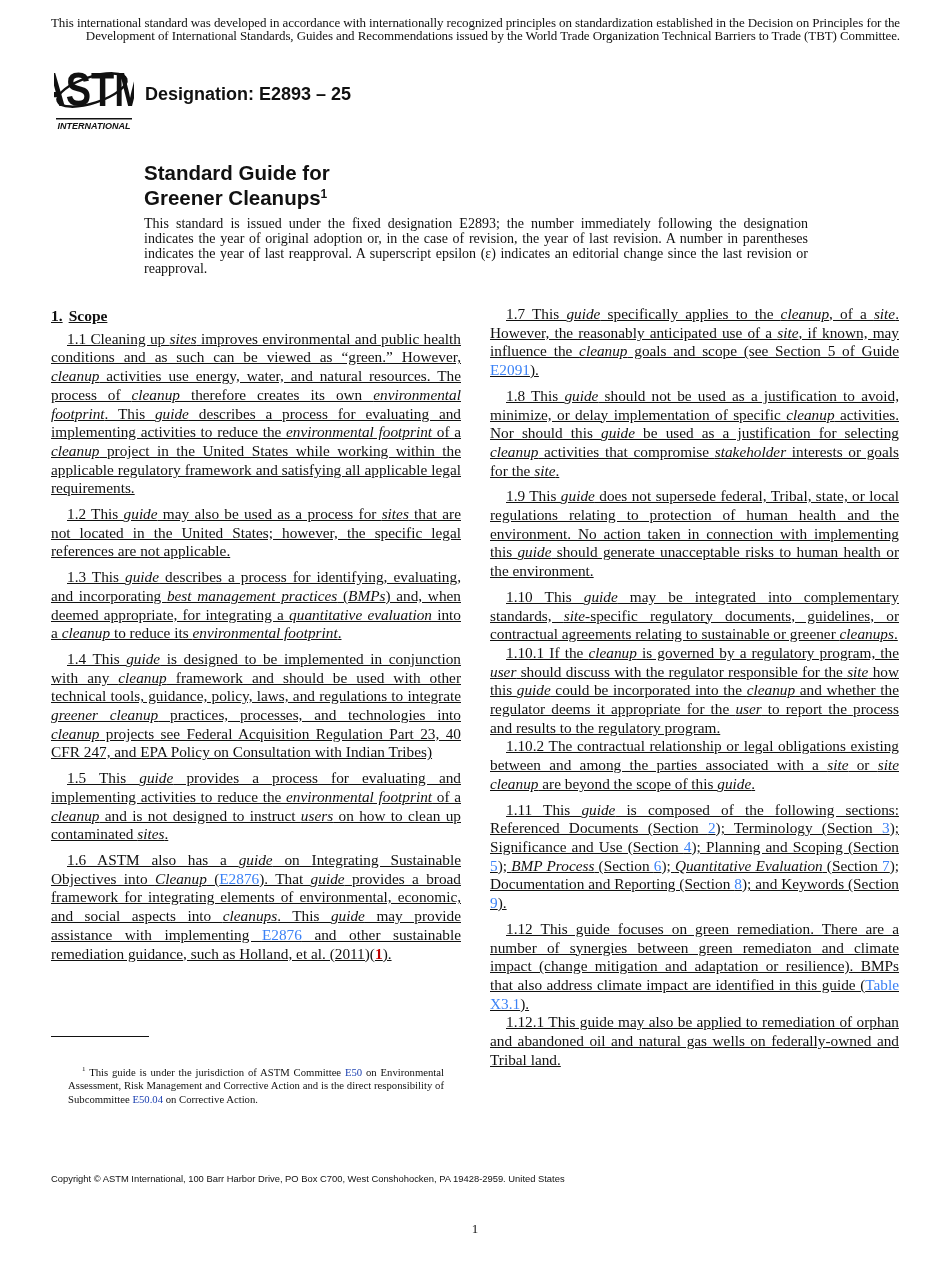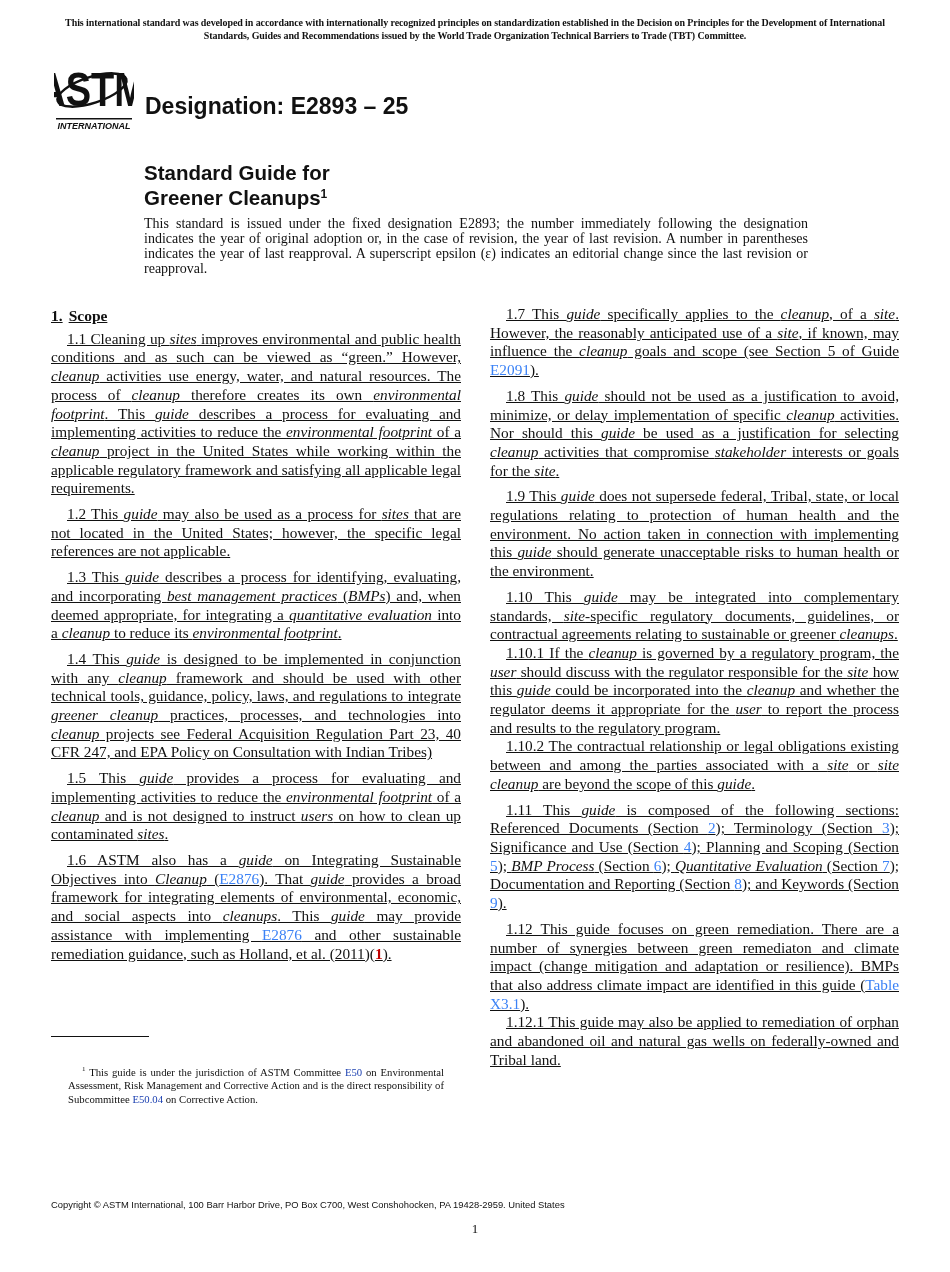--- a/index.html
+++ b/index.html
@@ -1,26 +1,26 @@
 <!DOCTYPE html>
 <html><head>
 <meta charset="utf-8">
 <style>
   html, body { margin: 0; padding: 0; background: #ffffff; }
   body { width: 950px; height: 1272px; position: relative; overflow: hidden; color: #111; }
 
   .top-notice {
     position: absolute; left: 50px; top: 16px; width: 850px;
-    font-family: "Liberation Serif", serif; font-weight: bold; font-size: 10px;
-    line-height: 13px; text-align: center; letter-spacing: -0.1px;
+    font-family: "Liberation Serif", serif; font-weight: normal; font-size: 13px;
+    line-height: 13px; text-align: right; letter-spacing: -0.1px;
   }
   .logo { position: absolute; left: 54px; top: 56px; width: 80px; height: 76px; }
   .designation {
-    position: absolute; left: 145px; top: 93px;
-    font-family: "Liberation Sans", sans-serif; font-weight: bold; font-size: 23px;
+    position: absolute; left: 145px; top: 84px;
+    font-family: "Liberation Sans", sans-serif; font-weight: bold; font-size: 18px;
   }
   .title {
     position: absolute; left: 144px; top: 160px;
     font-family: "Liberation Sans", sans-serif; font-weight: bold; font-size: 20.5px; line-height: 25px;
   }
   .title sup { font-size: 12px; vertical-align: top; position: relative; top: -3px; }
   .issuance {
     position: absolute; left: 144px; top: 216px; width: 664px;
     font-family: "Liberation Serif", serif; font-size: 14px; line-height: 15px; text-align: justify;
   }
@@ -38,21 +38,21 @@
   .blue { color: #1a3fb0; }
 
   .fn-rule { position: absolute; left: 51px; top: 1036px; width: 98px; height: 1px; background: #111; }
   .footnote {
     position: absolute; left: 51px; top: 1046px; width: 410px;
     font-family: "Liberation Serif", serif; font-size: 10.7px; line-height: 13.6px; text-align: justify;
   }
   .footnote p { margin: 17px; text-indent: 14px; }
   .footnote sup { font-size: 7px; }
   .copyright {
-    position: absolute; left: 51px; top: 1199px;
+    position: absolute; left: 51px; top: 1173px;
     font-family: "Liberation Sans", sans-serif; font-size: 9.4px; text-align: right;
   }
   .page-num {
     position: absolute; left: 0; width: 950px; top: 1221px; text-align: center;
     font-family: "Liberation Serif", serif; font-size: 13px;
   }
 </style>
 </head>
 <body>
 

